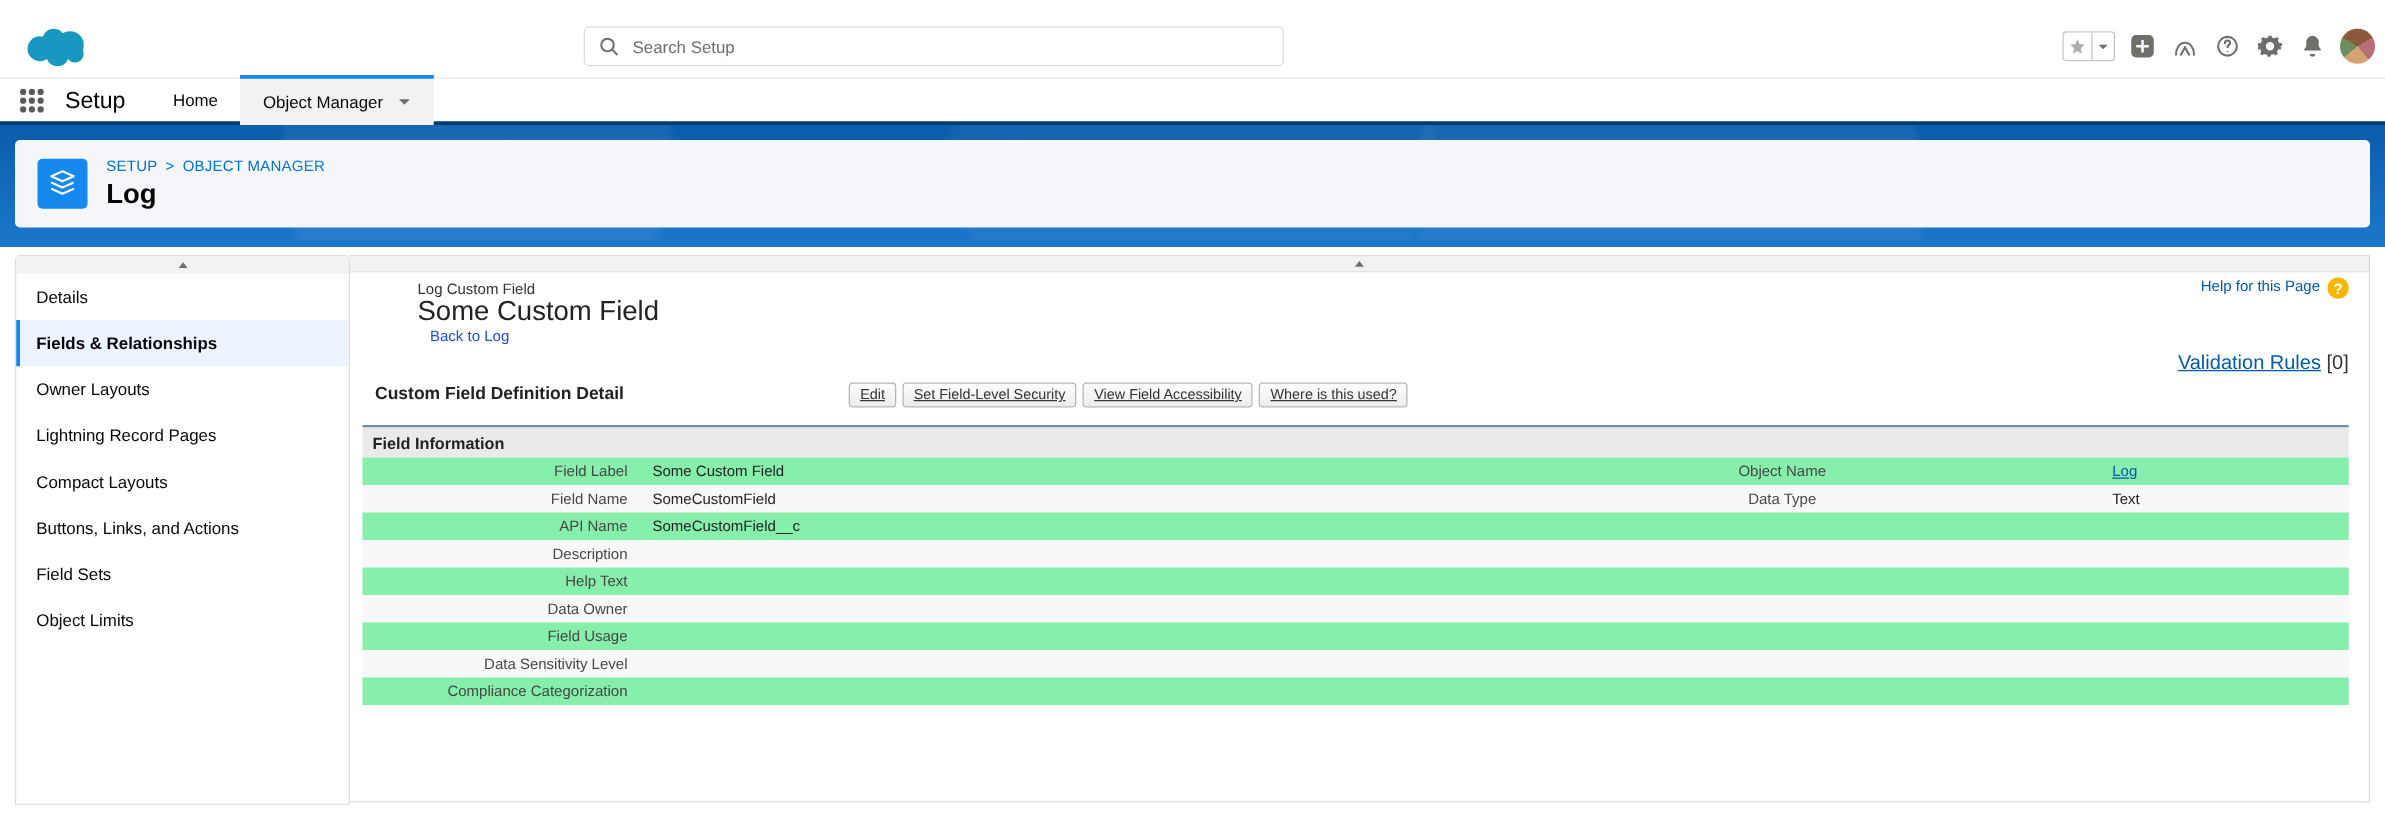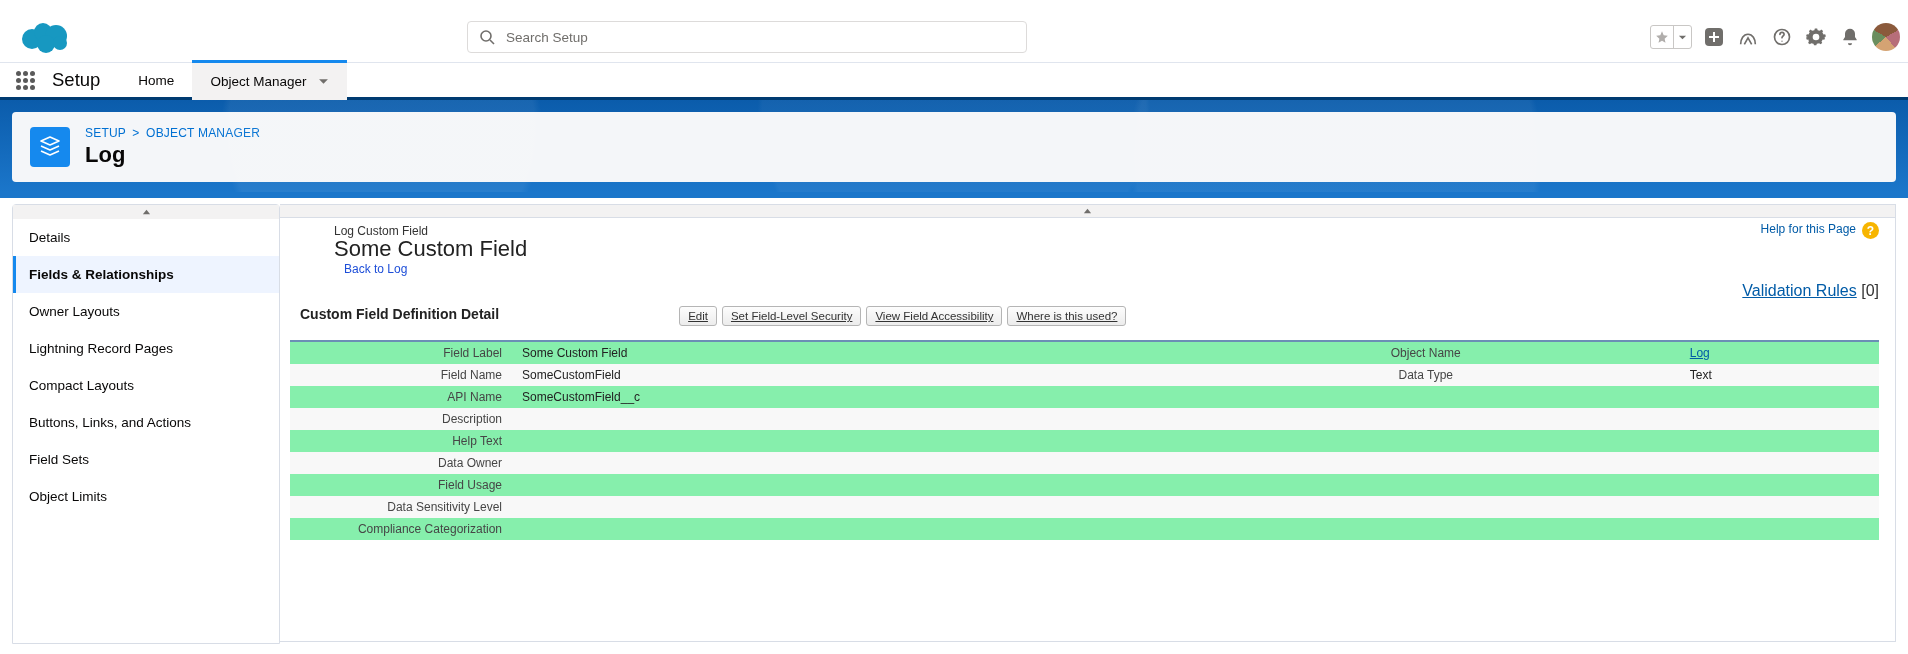--- a/index.html
+++ b/index.html
@@ -257,20 +257,21 @@
         <div class="ttl">Custom Field Definition Detail</div>
         <div class="btn-row">
           <button class="sf-btn">Edit</button>
           <button class="sf-btn">Set Field-Level Security</button>
           <button class="sf-btn">View Field Accessibility</button>
           <button class="sf-btn">Where is this used?</button>
         </div>
       </div>
       <div class="detail-divider"></div>
 
+      <div class="section-head">Field Information</div>
 
       <table class="info">
         <tbody>
             <tr class="odd">
           <td class="lbl">Field Label</td>
           <td class="val">Some Custom Field</td>
           <td class="lbl2">Object Name</td>
           <td class="val"><span class="link-val">Log</span></td>
         </tr>
         <tr class="even">

